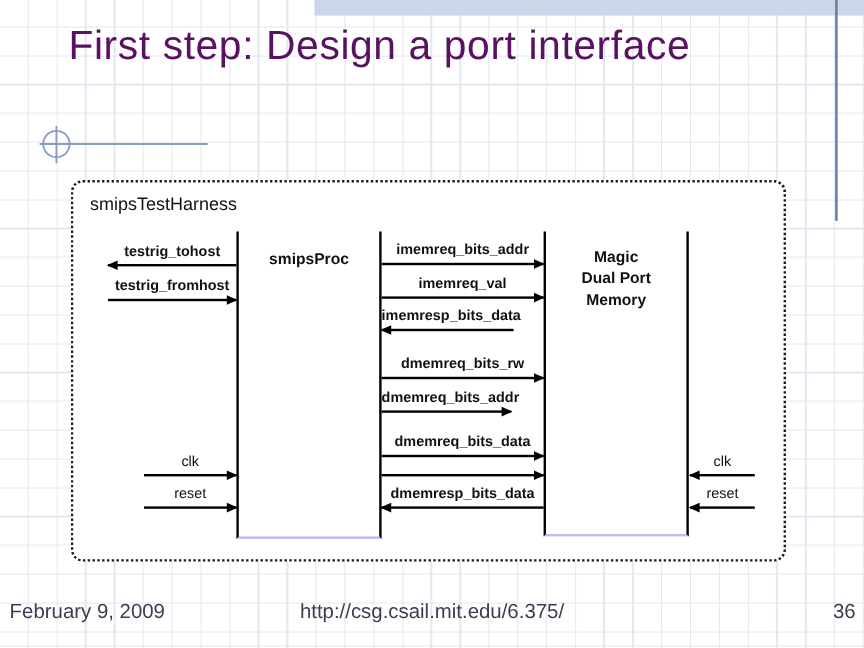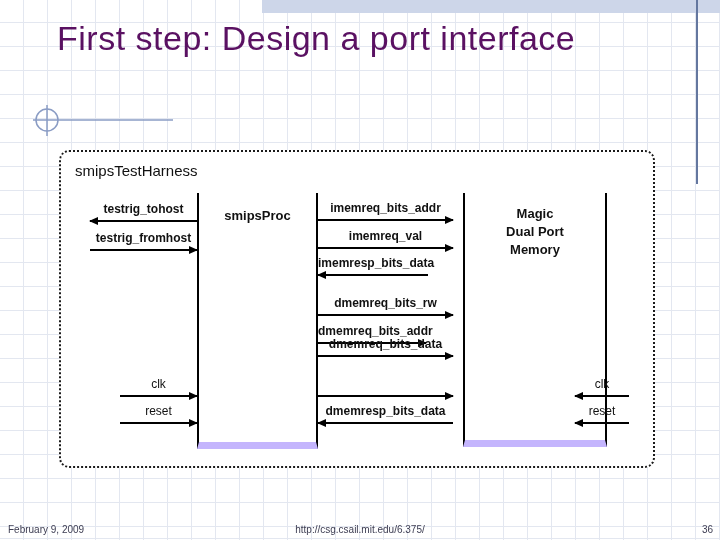--- a/index.html
+++ b/index.html
@@ -17,38 +17,38 @@
     position:absolute;left:57px;top:14px;width:540px;margin:0;
     font-size:34px;line-height:48px;font-weight:400;color:#5a1162;letter-spacing:.5px;
   }
   .compass{position:absolute;left:30px;top:102px;}
   .diagram{
     position:absolute;left:59px;top:150px;width:596px;height:318px;box-sizing:border-box;
     border:2px dotted #1a1a1a;border-radius:10px;background:#fff;
   }
   .harness-label{position:absolute;left:14px;top:10px;font-size:15px;font-weight:normal;color:#111;}
   .block{position:absolute;box-sizing:border-box;background:#fff;
-    border-left:2px solid #000;border-right:2px solid #000;border-bottom:7px solid #c4b5fd;}
+    border-left:2px solid #000;border-right:2px solid #000;border-bottom:2px solid #c4b5fd;}
   .block .block-label{display:block;text-align:center;font-size:13px;font-weight:bold;color:#111;
     white-space:pre-line;line-height:18px;}
   .proc{left:136px;top:41px;width:121px;height:256px;}
   .proc .block-label{padding-top:14px;}
-  .mem{left:392px;top:41px;width:144px;height:254px;margin-left:10px;}
+  .mem{left:392px;top:41px;width:121px;height:254px;}
   .mem .block-label{padding-top:12px;}
   .sig{position:absolute;height:21px;}
   .sig .wire{position:absolute;left:0;right:0;bottom:0;height:2px;background:#000;}
   .sig .label{position:absolute;left:0;right:0;bottom:6px;text-align:center;
     font-size:12px;font-weight:bold;color:#111;white-space:nowrap;}
   .sig.light .label{font-weight:400;}
   .sig .head{position:absolute;width:0;height:0;bottom:-3px;
     border-top:4px solid transparent;border-bottom:4px solid transparent;}
   .sig.dir-right .head{right:-1px;border-left:9px solid #000;}
   .sig.dir-left .head{left:-1px;border-right:9px solid #000;}
-  .footer{position:absolute;left:0;right:0;bottom:5px;height:18px;
-    font-size:10px;color:#3d3d52;padding-left:12px;}
+  .footer{position:absolute;left:0;right:0;bottom:20px;height:18px;
+    font-size:17px;color:#3d3d52;padding-left:12px;}
   .footer .date{position:absolute;left:8px;bottom:0;}
   .footer .url{position:absolute;left:0;right:0;bottom:0;text-align:center;}
   .footer .pagenum{position:absolute;right:7px;bottom:0;}
 </style>
 </head>
 <body>
 
 <div class="slide">
 
   <div class="top-band"></div>
@@ -115,21 +115,21 @@
     <div class="sig dir-right" style="left:257px;top:143px;width:135px">
       <span class="label">dmemreq_bits_rw</span>
       <span class="wire"></span>
       <span class="head"></span>
     </div>
     <div class="sig dir-right" style="left:257px;top:171px;width:108px">
       <span class="label">dmemreq_bits_addr</span>
       <span class="wire"></span>
       <span class="head"></span>
     </div>
-    <div class="sig dir-right" style="left:257px;top:184px;width:135px">
+    <div class="sig dir-right" style="left:257px;top:208px;width:135px">
       <span class="label">dmemreq_bits_data</span>
       <span class="wire"></span>
       <span class="head"></span>
     </div>
     <div class="sig dir-right" style="left:257px;top:224px;width:135px">
       <span class="wire"></span>
       <span class="head"></span>
     </div>
     <div class="sig dir-left" style="left:257px;top:251px;width:135px">
       <span class="label">dmemresp_bits_data</span>

